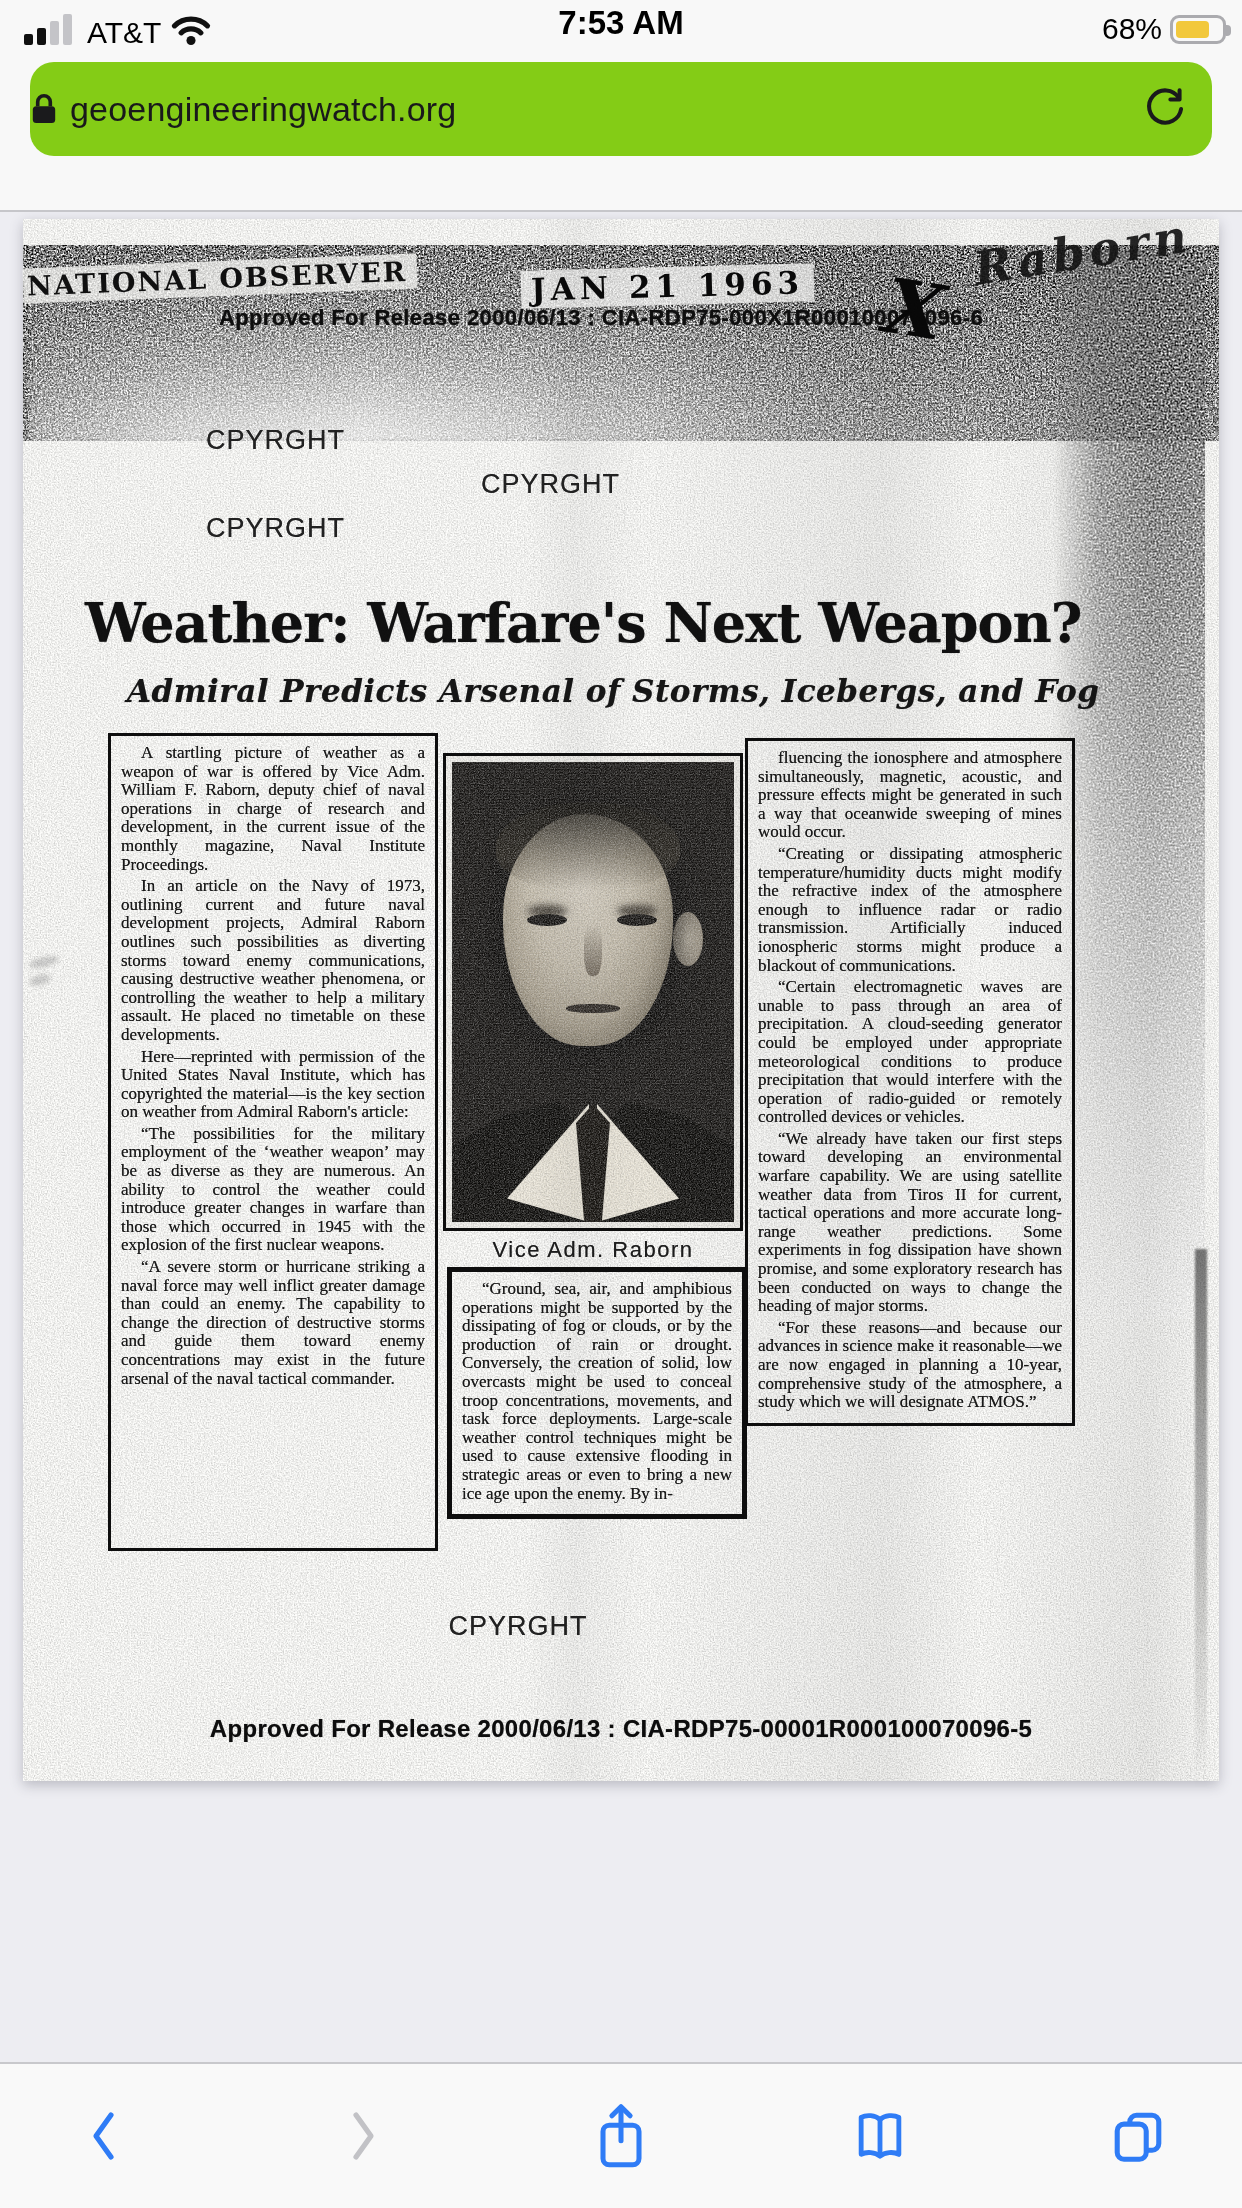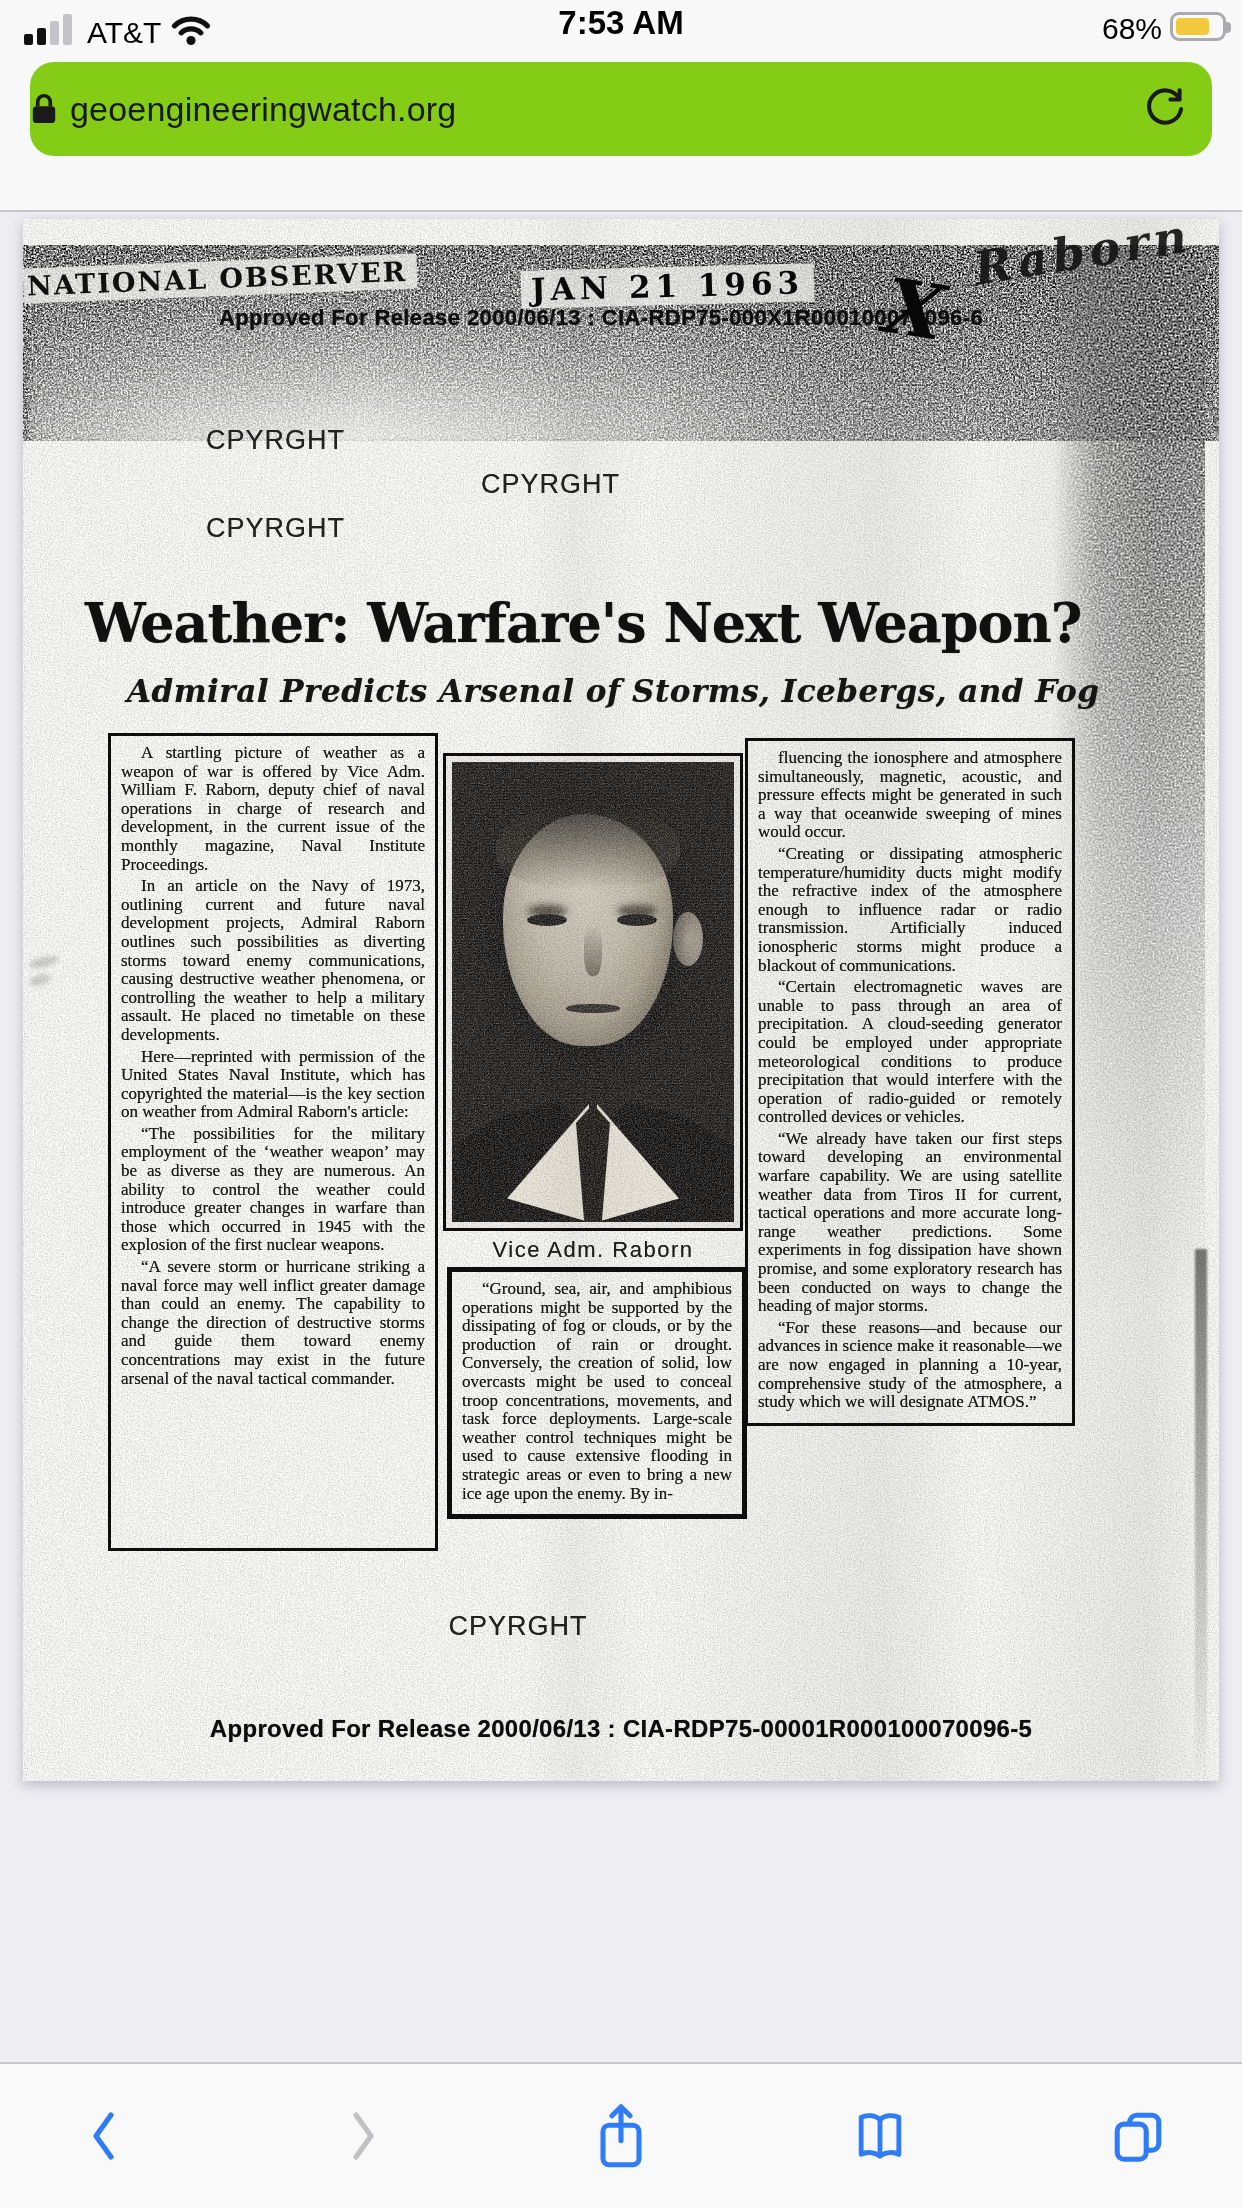--- a/index.html
+++ b/index.html
@@ -6,21 +6,21 @@
   body{width:1242px;height:2208px;position:relative;overflow:hidden;background:#EDEDF2;
        font-family:"Liberation Sans",sans-serif;-webkit-font-smoothing:antialiased;}
 
   
   .chrome{position:absolute;top:0;left:0;right:0;height:212px;background:#F8F8F8;
           border-bottom:2px solid #C6C6CA;box-sizing:border-box;z-index:30;}
   .status-bar{position:relative;height:60px;}
   .sb-left{position:absolute;left:24px;top:12px;display:flex;align-items:flex-end;gap:9px;}
   .carrier{font-size:30px;color:#000;}
   .sb-time{position:absolute;left:0;right:0;top:4px;text-align:center;font-size:33px;font-weight:bold;color:#000;}
-  .sb-right{position:absolute;right:16px;top:12px;display:flex;gap:8px;}
+  .sb-right{position:absolute;right:16px;top:12px;display:flex;align-items:center;gap:8px;}
   .batt-pct{font-size:30px;color:#000;}
   .battery{width:56px;height:29px;border:3px solid #ABABAF;border-radius:9px;position:relative;box-sizing:border-box;}
   .battery-fill{position:absolute;left:3px;top:3px;bottom:3px;width:66%;background:#F2C83C;border-radius:4px;}
   .battery-nub{position:absolute;right:-8px;top:7px;width:5px;height:11px;background:#ABABAF;border-radius:0 4px 4px 0;}
 
   .url-row{position:absolute;top:62px;left:30px;right:30px;height:94px;}
   .url-bar{width:100%;height:100%;background:#84cc16;border-radius:24px;display:flex;
            align-items:center;justify-content:flex-start;position:relative;border:none;}
   .lock{margin-right:12px;display:inline-flex;}
   .url-text{font-size:34px;color:#19191B;letter-spacing:.2px;}

